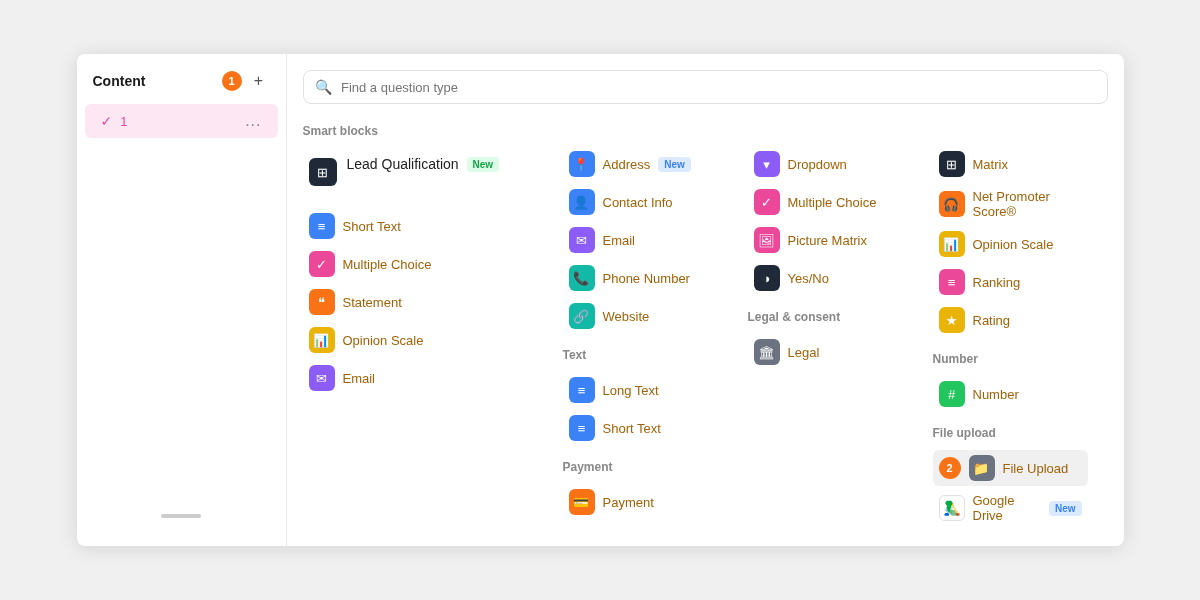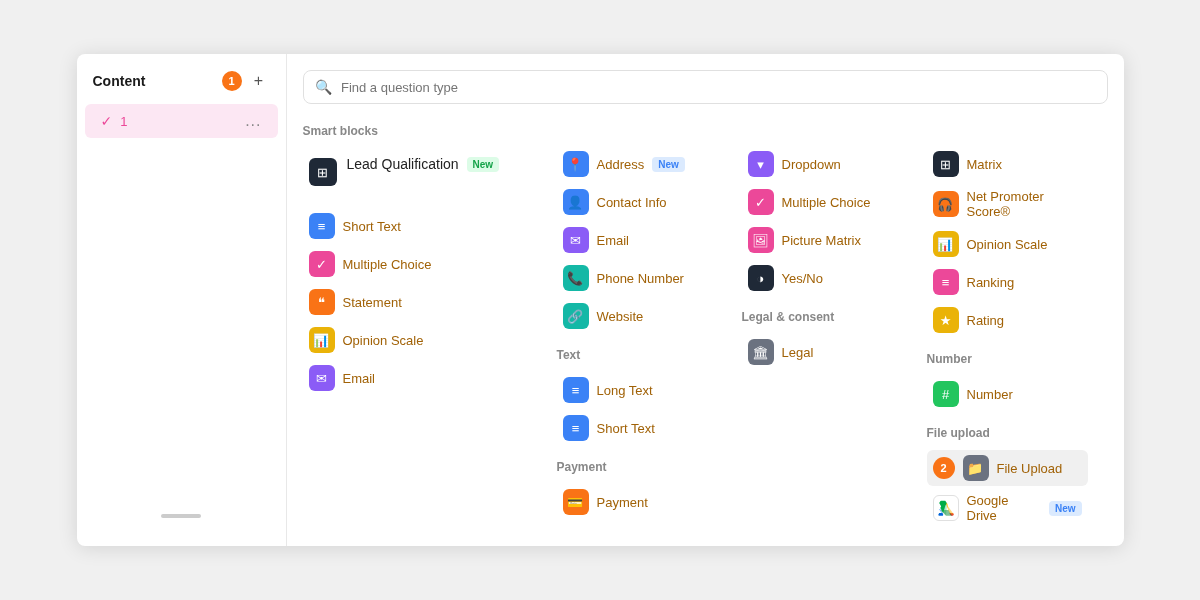--- a/index.html
+++ b/index.html
@@ -129,21 +129,21 @@
       border: none;
       outline: none;
       font-size: 13px;
       color: #0c4a6e;
       flex: 1;
       background: transparent;
     }
     .content-grid {
       display: grid;
       grid-template-columns: 250px 1fr 1fr 1fr;
-      gap: 4px;
+      gap: 10px;
     }
     .section-title {
       font-size: 12px;
       font-weight: 600;
       color: #888;
       margin-bottom: 10px;
       text-transform: none;
     }
     .col { padding-right: 20px; }
     .item-row {

